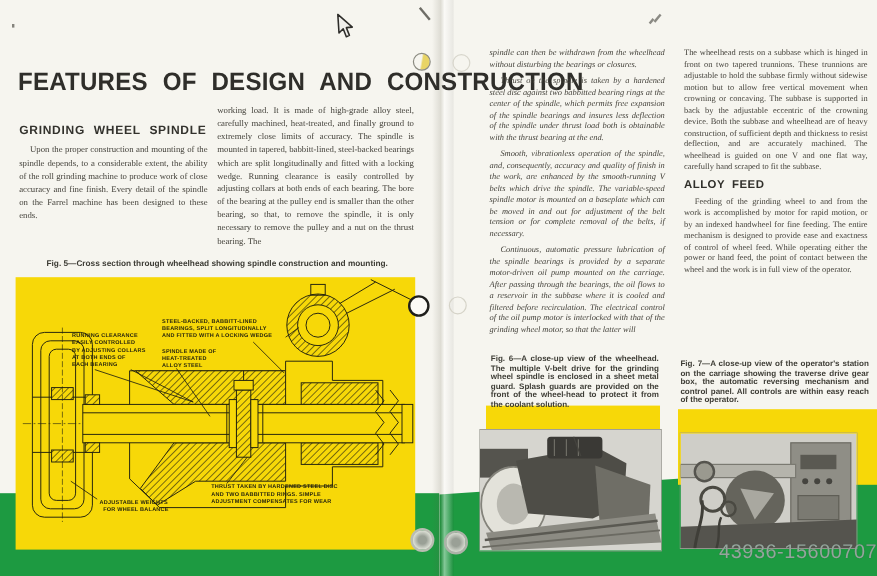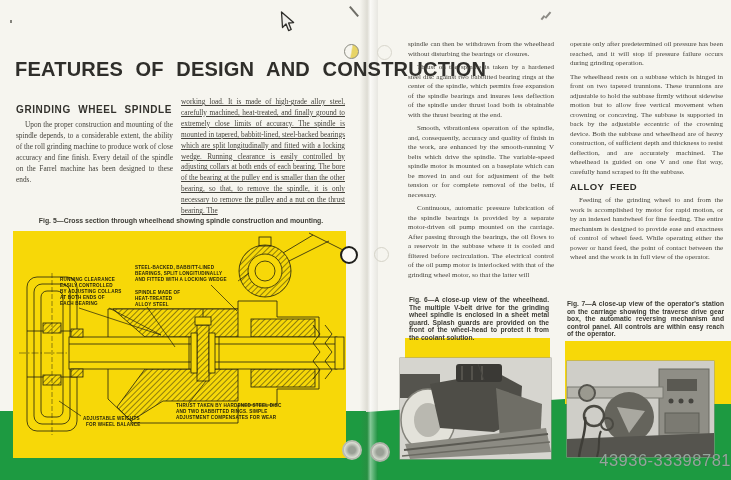--- a/index.html
+++ b/index.html
@@ -55,21 +55,21 @@
   <div class="spine z10"></div>
 
   <div class="title z15">FEATURES OF DESIGN AND CONSTRUCTION</div>
 
   <div class="sec-head z15" style="left:16px;top:104px;font-size:10px;">GRINDING WHEEL SPINDLE</div>
 
   <div class="body-col lcol z15" style="left:16px;top:120px;width:157px;">
     <p>Upon the proper construction and mounting of the spindle depends, to a considerable extent, the ability of the roll grinding machine to produce work of close accuracy and fine finish. Every detail of the spindle on the Farrel machine has been designed to these ends.</p>
   </div>
 
-  <div class="body-col lcol z15" style="left:181px;top:97px;width:164px;text-decoration:underline;">
+  <div class="body-col lcol z15" style="left:181px;top:87px;width:164px;">
     <p class="noindent">working load. It is made of high-grade alloy steel, carefully machined, heat-treated, and finally ground to extremely close limits of accuracy. The spindle is mounted in tapered, babbitt-lined, steel-backed bearings which are split longitudinally and fitted with a locking wedge. Running clearance is easily controlled by adjusting collars at both ends of each bearing. The bore of the bearing at the pulley end is smaller than the other bearing, so that, to remove the spindle, it is only necessary to remove the pulley and a nut on the thrust bearing. The</p>
   </div>
 
   <div class="fig-cap cap5 z15">Fig. 5—Cross section through wheelhead showing spindle construction and mounting.</div>
 
   <div class="yellow z10" style="left:13px;top:231px;width:333px;height:227px;">
     <svg width="333" height="227" viewBox="0 0 333 227">
       <defs>
         <pattern id="hatch" width="4" height="4" patternUnits="userSpaceOnUse" patternTransform="rotate(45)">
           <rect width="4" height="4" fill="#f7d808"></rect>
@@ -147,31 +147,30 @@
         <text class="dlabel" x="122" y="75">ALLOY STEEL</text>
         <text class="dlabel" x="163" y="176">THRUST TAKEN BY HARDENED STEEL DISC</text>
         <text class="dlabel" x="163" y="182">AND TWO BABBITTED RINGS. SIMPLE</text>
         <text class="dlabel" x="163" y="188">ADJUSTMENT COMPENSATES FOR WEAR</text>
         <text class="dlabel" x="70" y="189">ADJUSTABLE WEIGHTS</text>
         <text class="dlabel" x="73" y="195">FOR WHEEL BALANCE</text>
       </g>
     </svg>
   </div>
 
-  <div class="body-col rcol z15" style="left:408px;top:40px;width:146px;">
+  <div class="body-col rcol z15" style="left:408px;top:40px;width:146px;font-style:italic;">
     <p class="noindent">spindle can then be withdrawn from the wheelhead without disturbing the bearings or closures.</p>
     <p>Thrust on the spindle is taken by a hardened steel disc against two babbitted bearing rings at the center of the spindle, which permits free expansion of the spindle bearings and insures less deflection of the spindle under thrust load both is obtainable with the thrust bearing at the end.</p>
     <p>Smooth, vibrationless operation of the spindle, and, consequently, accuracy and quality of finish in the work, are enhanced by the smooth-running V belts which drive the spindle. The variable-speed spindle motor is mounted on a baseplate which can be moved in and out for adjustment of the belt tension or for complete removal of the belts, if necessary.</p>
     <p>Continuous, automatic pressure lubrication of the spindle bearings is provided by a separate motor-driven oil pump mounted on the carriage. After passing through the bearings, the oil flows to a reservoir in the subbase where it is cooled and filtered before recirculation. The electrical control of the oil pump motor is interlocked with that of the grinding wheel motor, so that the latter will</p>
   </div>
 
   <div class="fig-cap cap67 z15" style="left:409px;top:296px;width:140px;">Fig. 6—A close-up view of the wheelhead. The multiple V-belt drive for the grinding wheel spindle is enclosed in a sheet metal guard. Splash guards are provided on the front of the wheel-head to protect it from the coolant solution.</div>
 
   <div class="body-col rcol z15" style="left:570px;top:40px;width:153px;">
-    <p class="noindent">operate only after predetermined oil pressure has been reached, and it will stop if pressure failure occurs during grinding operation.</p>
     <p class="noindent">The wheelhead rests on a subbase which is hinged in front on two tapered trunnions. These trunnions are adjustable to hold the subbase firmly without sidewise motion but to allow free vertical movement when crowning or concaving. The subbase is supported in back by the adjustable eccentric of the crowning device. Both the subbase and wheelhead are of heavy construction, of sufficient depth and thickness to resist deflection, and are accurately machined. The wheelhead is guided on one V and one flat way, carefully hand scraped to fit the subbase.</p>
     <p class="rhead">ALLOY FEED</p>
     <p>Feeding of the grinding wheel to and from the work is accomplished by motor for rapid motion, or by an indexed handwheel for fine feeding. The entire mechanism is designed to provide ease and exactness of control of wheel feed. While operating either the power or hand feed, the point of contact between the wheel and the work is in full view of the operator.</p>
   </div>
 
   <div class="fig-cap cap67 z15" style="left:567px;top:300px;width:157px;">Fig. 7—A close-up view of the operator's station on the carriage showing the traverse drive gear box, the automatic reversing mechanism and control panel. All controls are within easy reach of the operator.</div>
 
   <div class="yellow z10" style="left:405px;top:338px;width:145px;height:76px;"></div>
   <div class="yellow z10" style="left:565px;top:341px;width:166px;height:63px;"></div>
 
@@ -221,21 +220,21 @@
   <div class="hole z20" style="left:340px;top:246px;width:14px;height:14px;border:2.5px solid #1f1f1c;background:#fbfaf6;"></div>
   <div class="hole z20" style="left:374px;top:247px;width:13px;height:13px;border:1.5px solid #d5d3c8;"></div>
   <div class="hole z20" style="left:342px;top:440px;width:16px;height:16px;border:2px solid #b9bdb2;background:radial-gradient(circle,#9aa096 30%,#dfe2d8 70%);"></div>
   <div class="hole z20" style="left:370px;top:442px;width:16px;height:16px;border:2px solid #adb2a8;background:radial-gradient(circle,#9aa096 30%,#d8dcd2 70%);"></div>
 
   <div class="mark z20" style="left:353px;top:5px;width:2px;height:13px;transform:rotate(-40deg);"></div>
   <div class="mark z20" style="left:547px;top:11px;width:1.5px;height:8px;transform:rotate(40deg);background:#8b8a84;"></div>
   <div class="mark z20" style="left:542px;top:15px;width:1.5px;height:5px;transform:rotate(40deg);background:#8b8a84;"></div>
   <div class="speck z20"></div>
 
-  <div class="watermark">43936-33398781</div>
+  <div class="watermark">43936-15600707</div>
 
   <div class="cursor">
     <svg width="17" height="23" viewBox="0 0 17 23">
       <path d="M2.5,1 L3.5,16.5 L7,13 L9.6,19.6 L12.2,18.5 L9.6,12 L14.6,11.6 Z" fill="#efeeea" stroke="#2e2d2a" stroke-width="1.3" stroke-linejoin="round"></path>
     </svg>
   </div>
 
 </div>
 
 </body></html>

